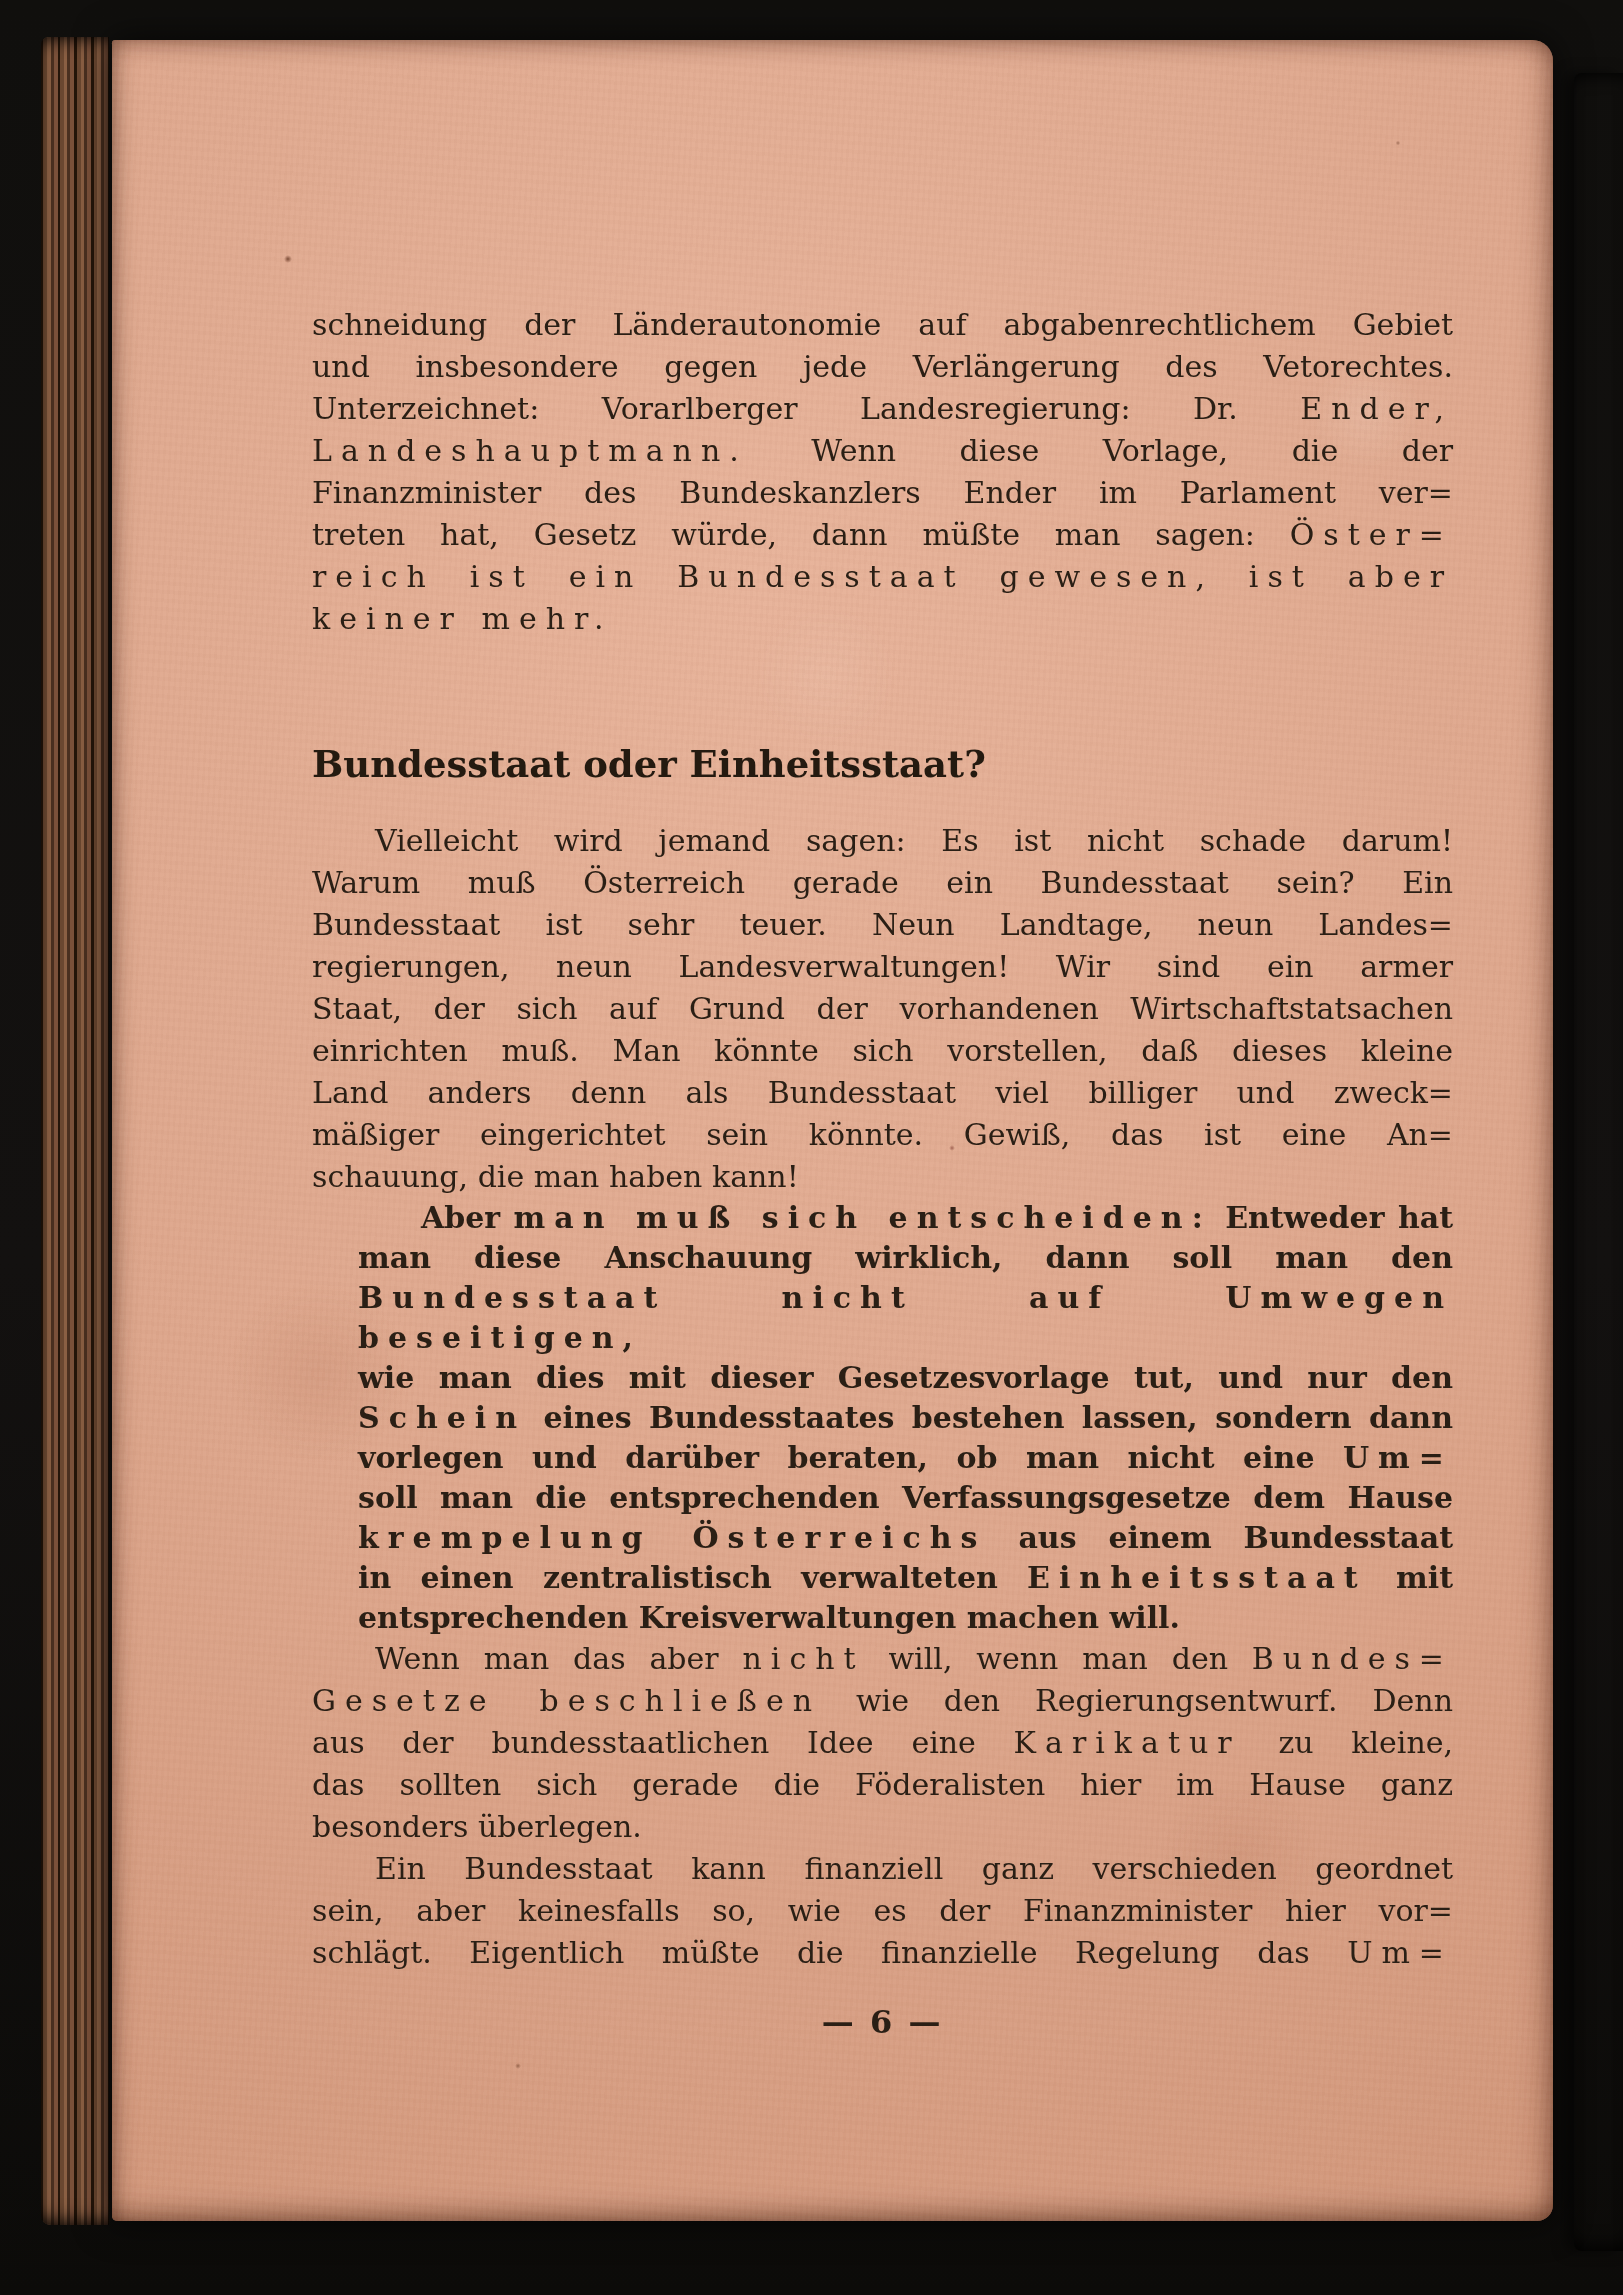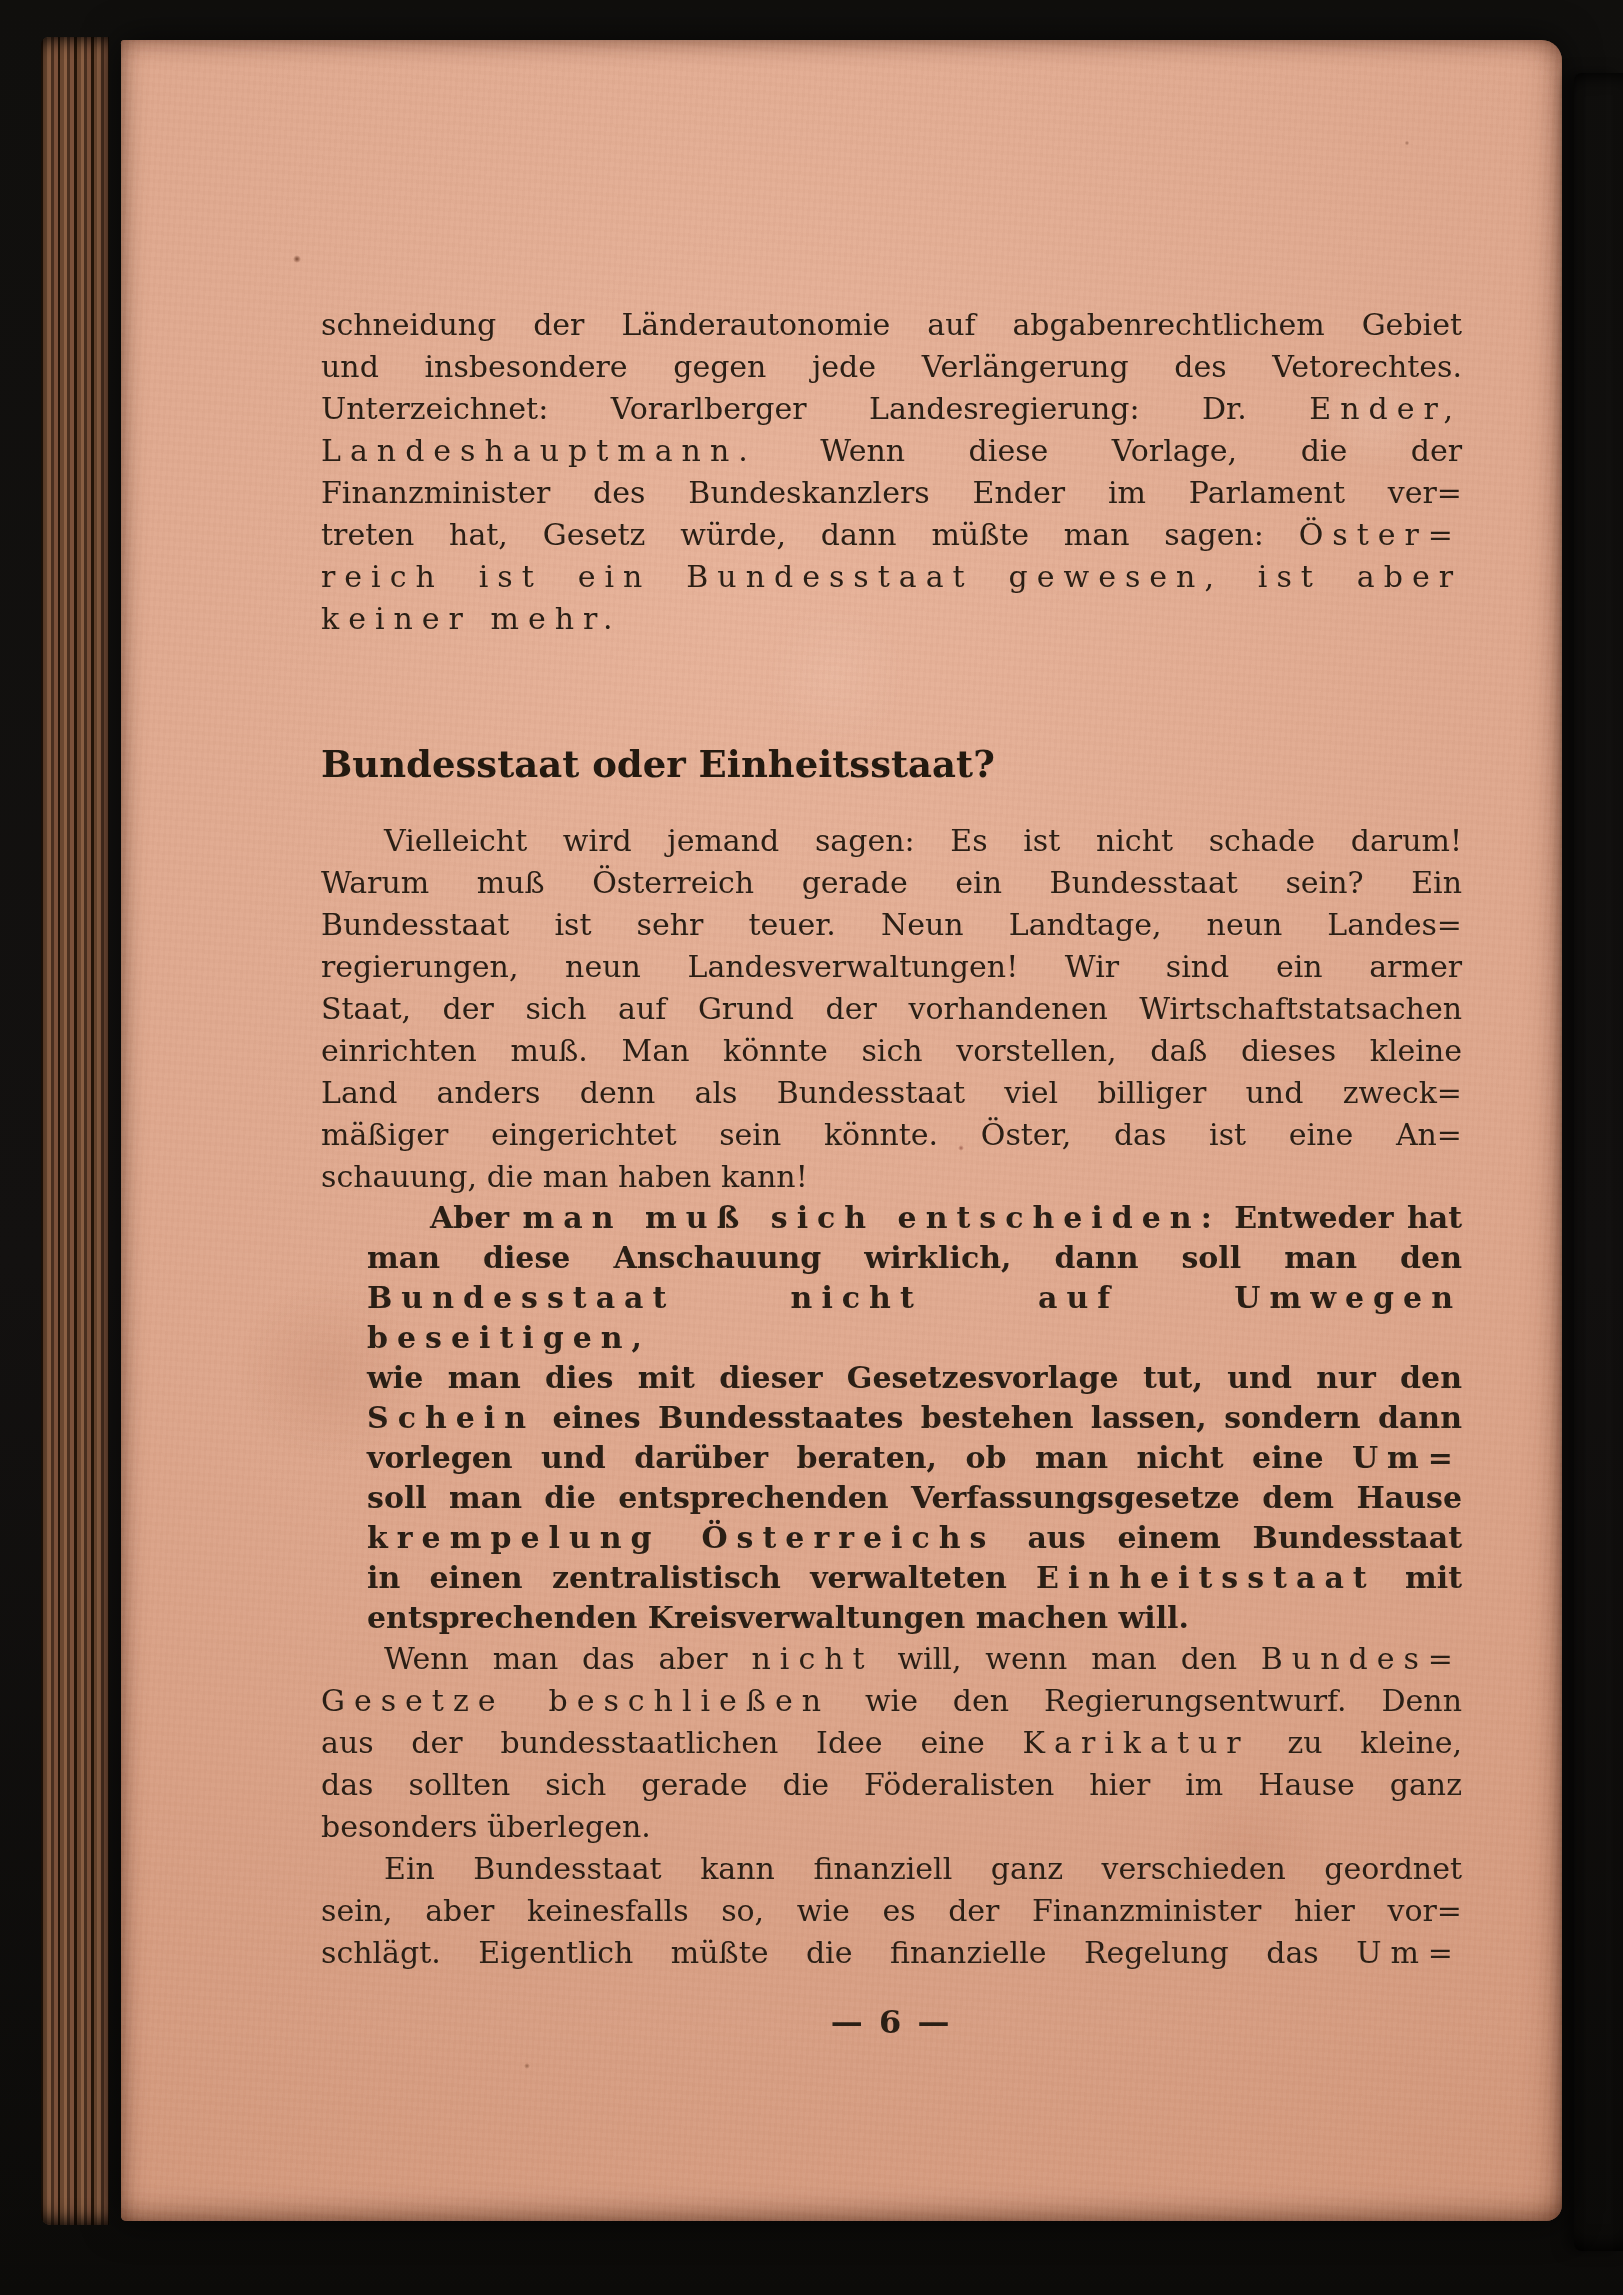--- a/index.html
+++ b/index.html
@@ -13,21 +13,21 @@
     position:absolute;left:41px;top:37px;width:68px;height:2188px;
     background:
       repeating-linear-gradient(90deg,
         #241509 0 2.4px,#6a4730 2.4px 6.3px,#8a5f43 6.3px 9.5px,
         #4a3020 9.5px 12.7px,#7b513a 12.7px 16.7px);
     border-radius:8px 0 0 9.5px;
     box-shadow:inset 0 11px 17.5px -9.5px #000, inset 0 -12.7px 19px -9.5px #000;
   }
   
   .page{
-    position:absolute;left:121px;top:40px;width:1441px;height:2181px;
+    position:absolute;left:112px;top:40px;width:1441px;height:2181px;
     background:
       radial-gradient(150% 120% at 45% 25%,
         #e7b39a 0%, #dda68c 40%, #d49a7e 65%, #c68b6d 86%, #b47a5c 100%);
     border-radius:3.2px 20.6px 16px 4.8px;
     box-shadow:
       0 0 37px rgba(0,0,0,.65),
       inset 14.3px 0 24px -14.3px rgba(70,35,20,.55),
       inset -19px 0 32px -16px rgba(70,30,15,.5),
       inset 0 16px 25.4px -16px rgba(70,30,15,.45),
       inset 0 -20.6px 30px -17.5px rgba(55,22,10,.55);
@@ -103,21 +103,21 @@
         </div>
         <div class="heading">Bundesstaat oder Einheitsstaat?</div>
         <div class="para">
           <div class="line indent"><span>Vielleicht wird jemand sagen: Es ist nicht schade darum!</span></div>
           <div class="line"><span>Warum muß Österreich gerade ein Bundesstaat sein? Ein</span></div>
           <div class="line"><span>Bundesstaat ist sehr teuer. Neun Landtage, neun Landes=</span></div>
           <div class="line"><span>regierungen, neun Landesverwaltungen! Wir sind ein armer</span></div>
           <div class="line"><span>Staat, der sich auf Grund der vorhandenen Wirtschaftstatsachen</span></div>
           <div class="line"><span>einrichten muß. Man könnte sich vorstellen, daß dieses kleine</span></div>
           <div class="line"><span>Land anders denn als Bundesstaat viel billiger und zweck=</span></div>
-          <div class="line"><span>mäßiger eingerichtet sein könnte. Öster, das ist eine An=</span></div>
+          <div class="line"><span>mäßiger eingerichtet sein könnte. Gewiß, das ist eine An=</span></div>
           <div class="line last"><span>schauung, die man haben kann!</span></div>
         </div>
         <div class="para bold">
           <div class="line indent"><span>Aber </span><span class="sp">man muß sich entscheiden:</span><span> Entweder hat</span></div>
           <div class="line"><span>man diese Anschauung wirklich, dann soll man den</span></div>
           <div class="line"><span class="sp">Bundesstaat nicht auf Umwegen beseitigen,</span></div>
           <div class="line"><span>wie man dies mit dieser Gesetzesvorlage tut, und nur den</span></div>
           <div class="line"><span class="sp">Schein</span><span> eines Bundesstaates bestehen lassen, sondern dann</span></div>
           <div class="line"><span>vorlegen und darüber beraten, ob man nicht eine </span><span class="sp">Um=</span></div>
           <div class="line"><span>soll man die entsprechenden Verfassungsgesetze dem Hause</span></div>

